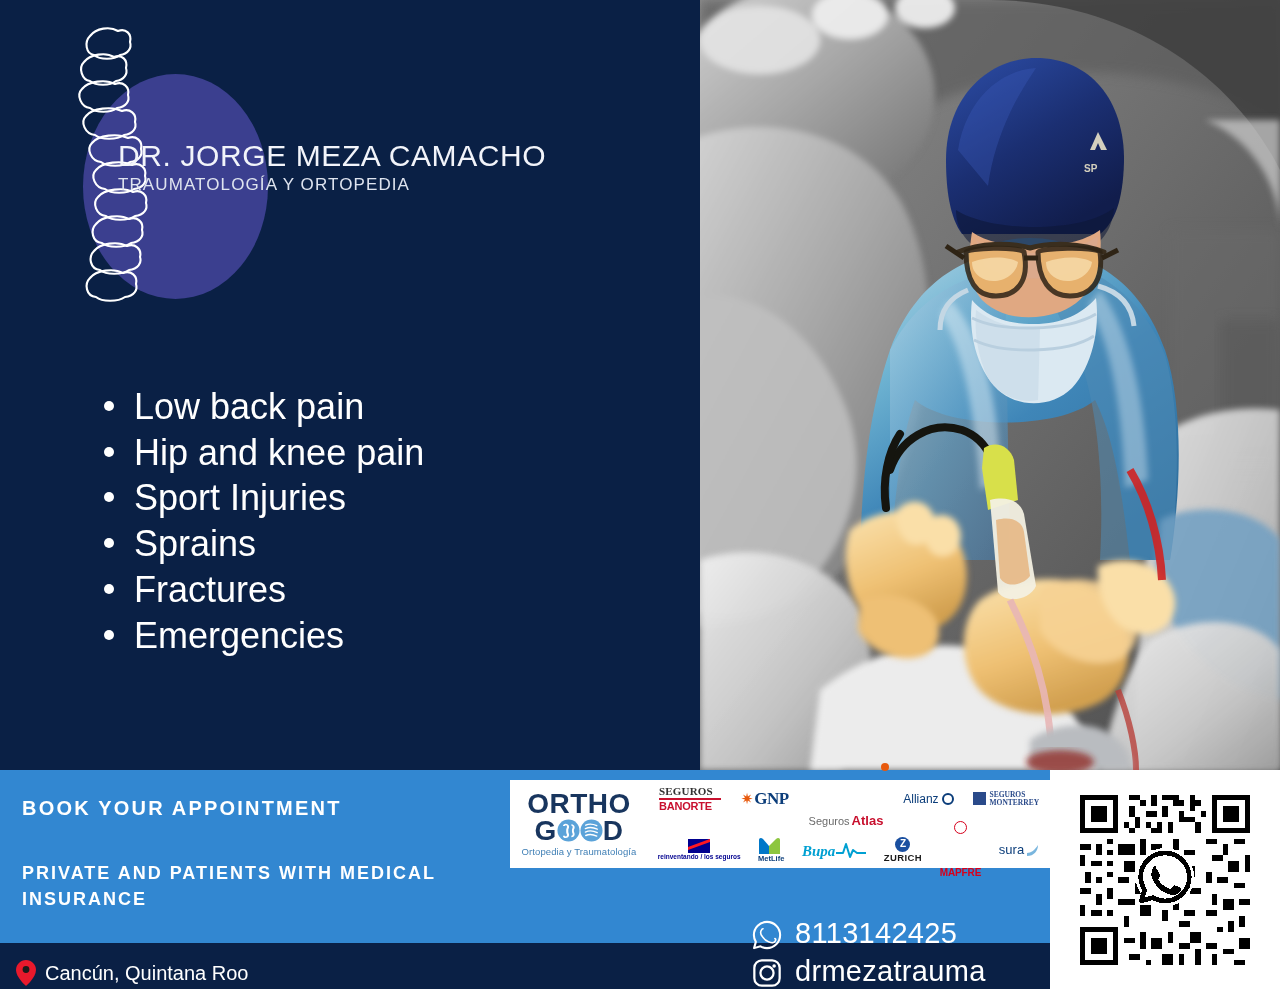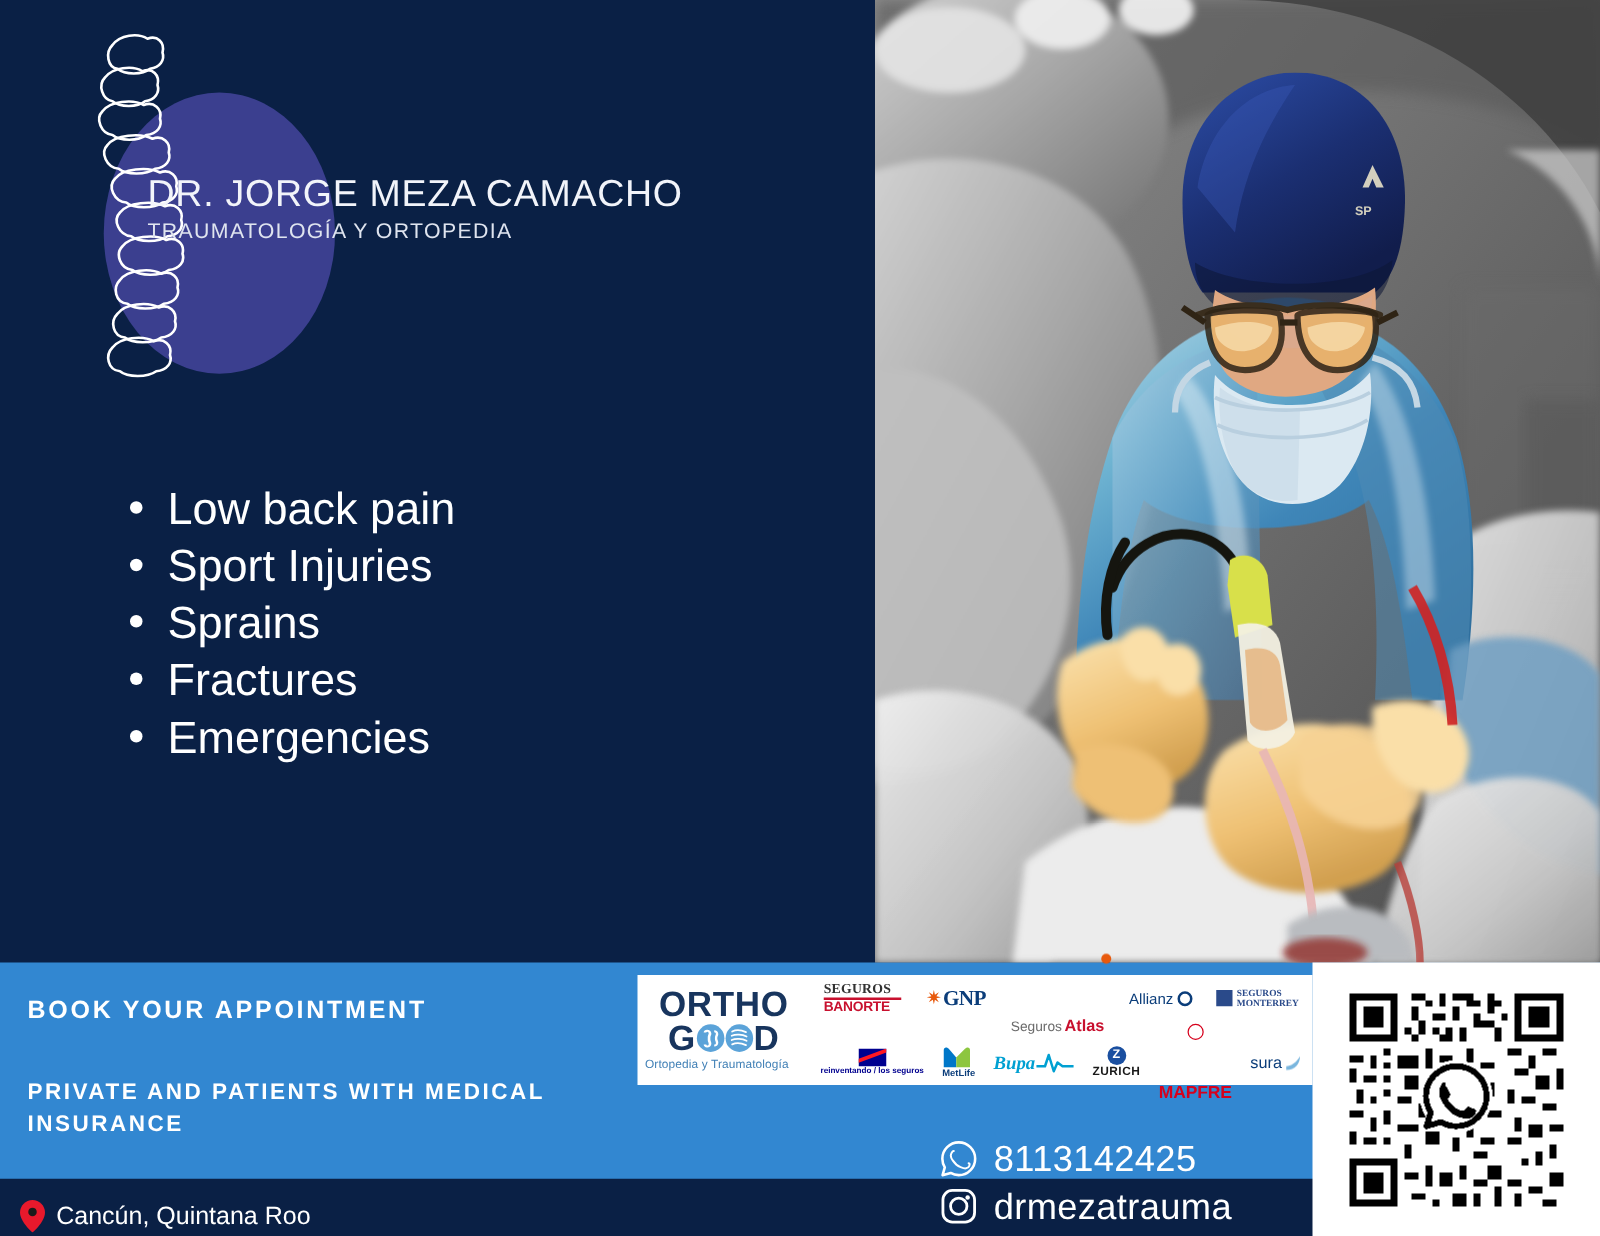--- a/index.html
+++ b/index.html
@@ -82,21 +82,21 @@
   }
   .ortho-line2 {
     display:flex; align-items:center; justify-content:center; gap:0px;
     line-height:0.95;
   }
   .ortho-g, .ortho-d {
     font-size:28px; font-weight:700; color:#18355e; letter-spacing:0.5px;
   }
   .ortho-o-icon { width:23px; height:23px; flex:0 0 23px; }
   .ortho-tag {
-    font-size:9.5px; color:#3f7fb5; text-align:left; margin-top:2px;
+    font-size:9.5px; color:#3f7fb5; text-align:center; margin-top:2px;
     letter-spacing:0.1px; white-space:nowrap;
   }
   .insurers { flex:1; display:flex; flex-direction:column; justify-content:center;
               gap:21px; padding:4px 4px 4px 10px; }
   .insurer-row { display:flex; align-items:center; justify-content:space-around; gap:6px; }
   .insurer { display:flex; align-items:center; justify-content:center; height:30px; }
 
   
   .ins-banorte { display:flex; flex-direction:column; align-items:flex-start; }
   .ins-banorte .t1 { font-family:"Liberation Serif", serif; font-size:11px; font-weight:700;
@@ -134,28 +134,28 @@
   .ins-bupa .t { font-family:"Liberation Serif", serif; font-style:italic; font-size:15px;
                  font-weight:700; color:#00a0d2; line-height:1; }
   .ins-zurich { display:flex; flex-direction:column; align-items:center; gap:1px; }
   .ins-zurich .circ { width:15px; height:15px; border-radius:50%; background:#1a4fa0;
                       color:#fff; font-size:10px; font-weight:700; display:flex;
                       align-items:center; justify-content:center; line-height:1; }
   .ins-zurich .t { font-size:9.5px; font-weight:700; color:#1a1a1a; letter-spacing:0.4px;
                    line-height:1; }
   .ins-mapfre { display:flex; flex-direction:column; align-items:center; gap:1px; }
   .ins-mapfre .ic { width:13px; height:13px; border-radius:50%; border:1.6px solid #d6001c; }
-  .ins-mapfre .t { font-size:14px; font-weight:700; color:#d6001c; letter-spacing:-0.1px;
+  .ins-mapfre .t { font-size:10px; font-weight:700; color:#d6001c; letter-spacing:-0.1px;
                    line-height:1;margin-top:33px; }
   .ins-sura { display:flex; align-items:center; gap:2px; }
   .ins-sura .t { font-size:13px; color:#0b3d7a; line-height:1; }
 
   
   .contact-block { position:absolute; left:752px; top:912px; }
-  .contact-row { display:flex; align-items:flex-start; gap:13px; height:38px; }
+  .contact-row { display:flex; align-items:flex-end; gap:13px; height:38px; }
   .contact-icon { width:30px; height:30px; flex:0 0 30px; }
   .contact-text { color:#ffffff; font-size:29px; font-weight:400; letter-spacing:0.3px;
                   white-space:nowrap; }
 
   
   .qr-panel {
     position:absolute; left:1050px; top:770px; width:230px; height:219px;
     background:#ffffff; display:flex; align-items:center; justify-content:center;
   }
   .qr-svg { width:182px; height:182px; }
@@ -380,20 +380,24 @@
     <div class="brand-text">
       <div class="brand-name">DR. JORGE MEZA CAMACHO</div>
       <div class="brand-sub">TRAUMATOLOGÍA Y ORTOPEDIA</div>
     </div>
   </div>
 
   <div class="services">
     <div class="service-item">
       <span class="bullet"></span>
       <span>Low back pain</span>
+    </div>
+    <div class="service-item">
+      <span class="bullet"></span>
+      <span>Hip and knee pain</span>
     </div>
     <div class="service-item">
       <span class="bullet"></span>
       <span>Sport Injuries</span>
     </div>
     <div class="service-item">
       <span class="bullet"></span>
       <span>Sprains</span>
     </div>
     <div class="service-item">

